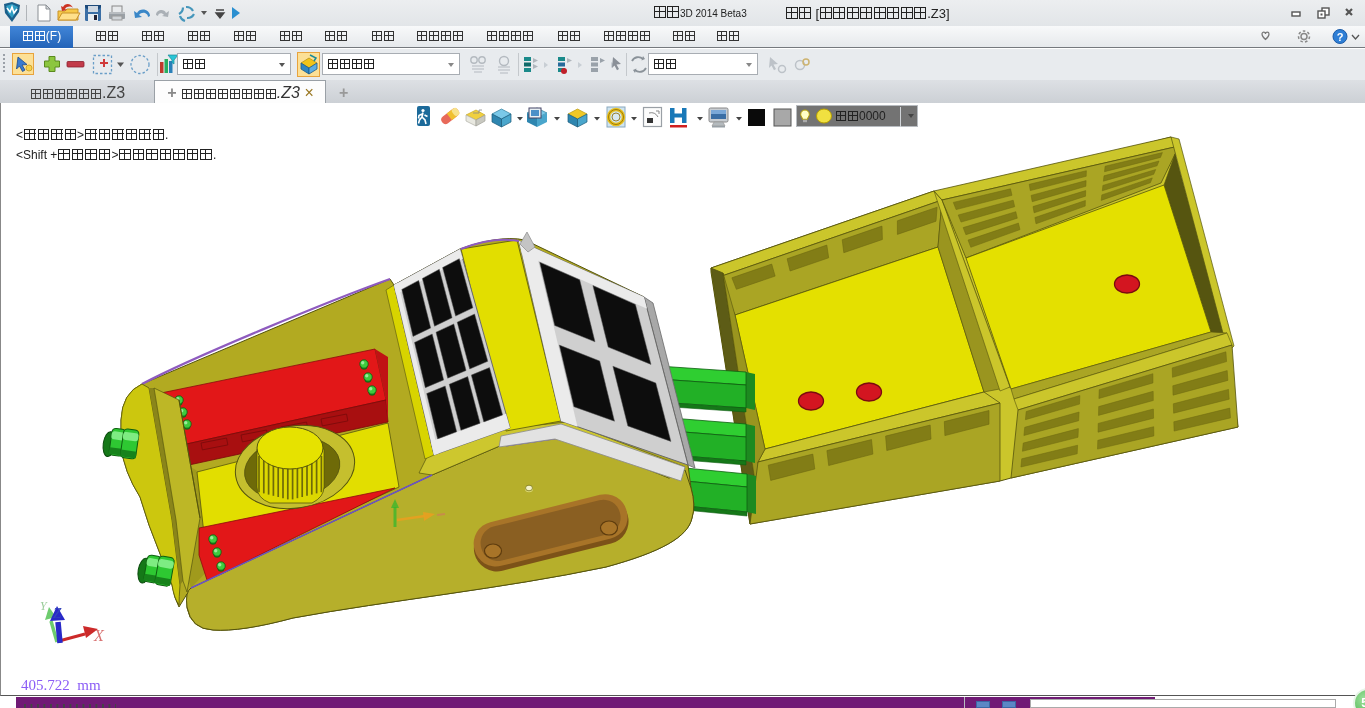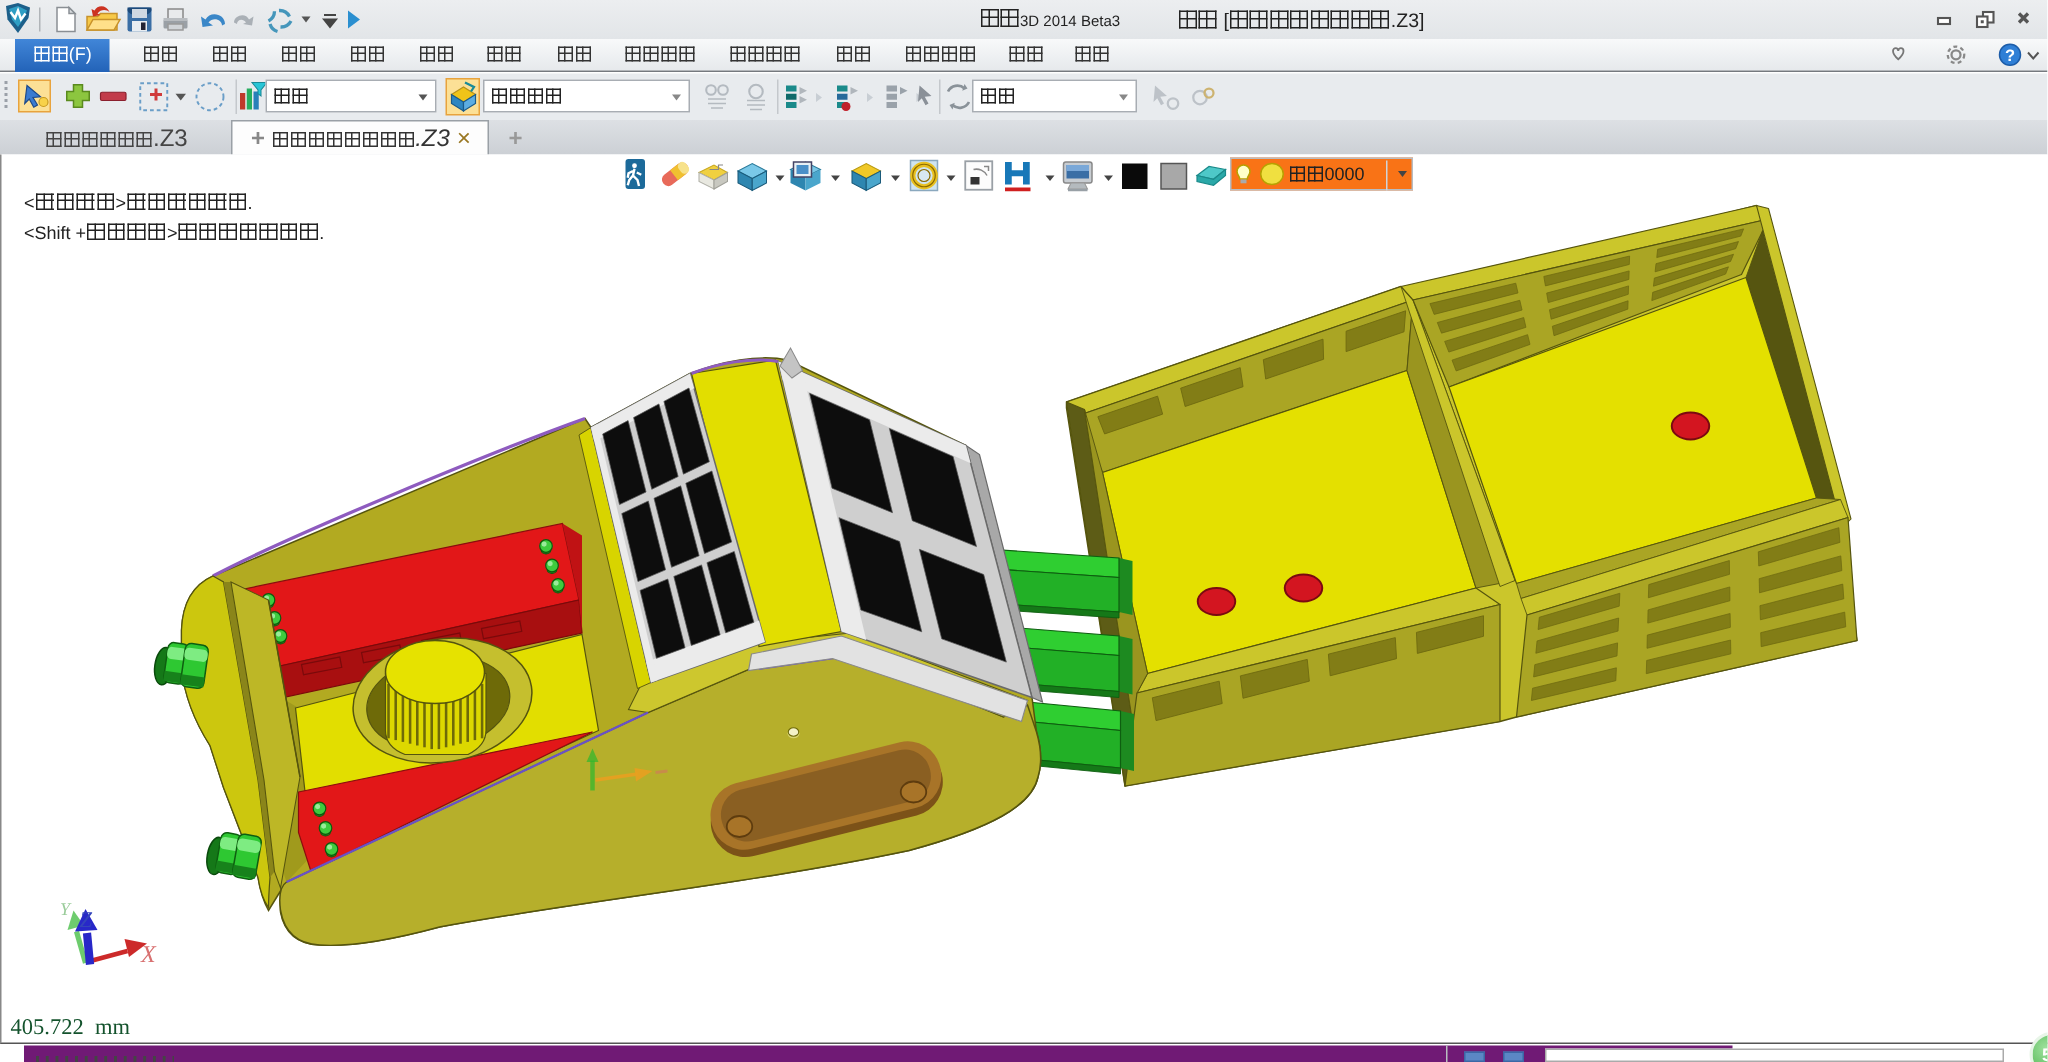--- a/index.html
+++ b/index.html
@@ -261,21 +261,21 @@
       </g>
     <path d="M327 13 l3 3.6 3 -3.6 Z" fill="#444"></path>
     <rect x="339" y="5" width="17" height="17" fill="#0a0a0a"></rect>
     <rect x="365" y="5" width="17" height="17" fill="#a8a8a8" stroke="#555" stroke-width="1"></rect>
     <g>
         <path d="M389 13 l8 -6 11 2 -8 6.5 Z" fill="#4ec8c8" stroke="#1a8a8a" stroke-width="0.8"></path>
         <path d="M389 13 l11 2.5 8 -6.5 v4 l-8 6.5 -11 -2.5 Z" fill="#2aa8a8" stroke="#1a8a8a" stroke-width="0.8"></path>
       </g>
     <path d="M418 13 l3 3.6 3 -3.6 Z" fill="#444"></path>
   </svg>
-  <div style="position:absolute;left:819px;top:2px;width:122px;height:22px;border:1px solid #b8bcc1;background:#f97316;">
+  <div style="position:absolute;left:795px;top:2px;width:122px;height:22px;border:1px solid #b8bcc1;background:#737373;">
     <svg width="120" height="20" viewBox="0 0 120 20">
       <path d="M8 4 a4.3 4.3 0 0 1 4.3 4.3 c0 2.4-1.8 3-1.8 5 h-5 c0-2-1.8-2.6-1.8-5 A4.3 4.3 0 0 1 8 4 Z" fill="#ffffc8" stroke="#b8a000" stroke-width="1"></path>
       <rect x="6" y="13.6" width="4" height="2.6" fill="#aaa"></rect>
       <ellipse cx="27" cy="10" rx="7.5" ry="7" fill="#f0e040" stroke="#b8a000"></ellipse>
     </svg>
     <div style="position:absolute;left:38px;top:3px;font-size:12px;color:#222;"><span class="c"></span><span class="c"></span>0000</div>
     <div style="position:absolute;right:3px;top:8px;" class="da"></div>
     <div style="position:absolute;right:16px;top:1px;width:1px;height:20px;background:#d0d4d8;"></div>
   </div>
   <svg id="scene" width="1365" height="593" viewBox="0 103 1365 593" style="position:absolute;left:0;top:0;">
@@ -488,21 +488,21 @@
 <polygon points="97,629 82,626 85,638" fill="#cc2a2a"></polygon>
 <line x1="56" y1="642" x2="50" y2="621" stroke="#3dbb3d" stroke-width="3.5" opacity="0.75"></line>
 <polygon points="48,607 44,620 55,617" fill="#3dbb3d" opacity="0.75"></polygon>
 <line x1="59" y1="643" x2="57" y2="622" stroke="#2828c8" stroke-width="5.5"></line>
 <polygon points="56,606 49,621 64,620" fill="#2828c8"></polygon>
 <text x="52" y="618" font-size="15" font-family="Liberation Serif,serif" fill="#3344bb" font-style="italic">Z</text>
 <text x="39" y="610" font-size="12" font-family="Liberation Serif,serif" fill="#9acc9a" font-style="italic">Y</text>
 <text x="93" y="641" font-size="16" font-family="Liberation Serif,serif" fill="#d87070" font-style="italic">X</text>
 </g>
 </svg>
-  <div style="position:absolute;left:6px;top:574px;font-size:15px;font-family:'Liberation Serif',serif;color:#14532d;">405.722&nbsp;&nbsp;mm</div>
+  <div style="position:absolute;left:20px;top:574px;font-size:15px;font-family:'Liberation Serif',serif;color:#8b5cf6;">405.722&nbsp;&nbsp;mm</div>
 </div>
 
 <div id="status">
   <div style="position:absolute;left:8px;top:7px;width:92px;height:4px;background:linear-gradient(90deg,#444 0 2px,transparent 2px 3.5px) repeat-x;background-size:6.5px 4px;"></div>
   <div style="position:absolute;left:948px;top:0px;width:1px;height:11px;background:#b8bcc0;"></div>
   <div style="position:absolute;left:960px;top:4px;width:14px;height:7px;background:#5b87c5;border:1px solid #3b67a5;"></div>
   <div style="position:absolute;left:986px;top:4px;width:14px;height:7px;background:#5b87c5;border:1px solid #3b67a5;"></div>
   <div style="position:absolute;left:1014px;top:2px;width:306px;height:9px;background:#fff;border:1px solid #aaa;"></div>
   <div style="position:absolute;left:1337px;top:-9px;width:30px;height:30px;border-radius:50%;background:radial-gradient(circle at 35% 35%,#9fe29f,#3aa83a);border:2px solid #e8f5e8;color:#fff;font-size:12px;font-weight:bold;text-align:center;line-height:26px;">56</div>
 </div>

